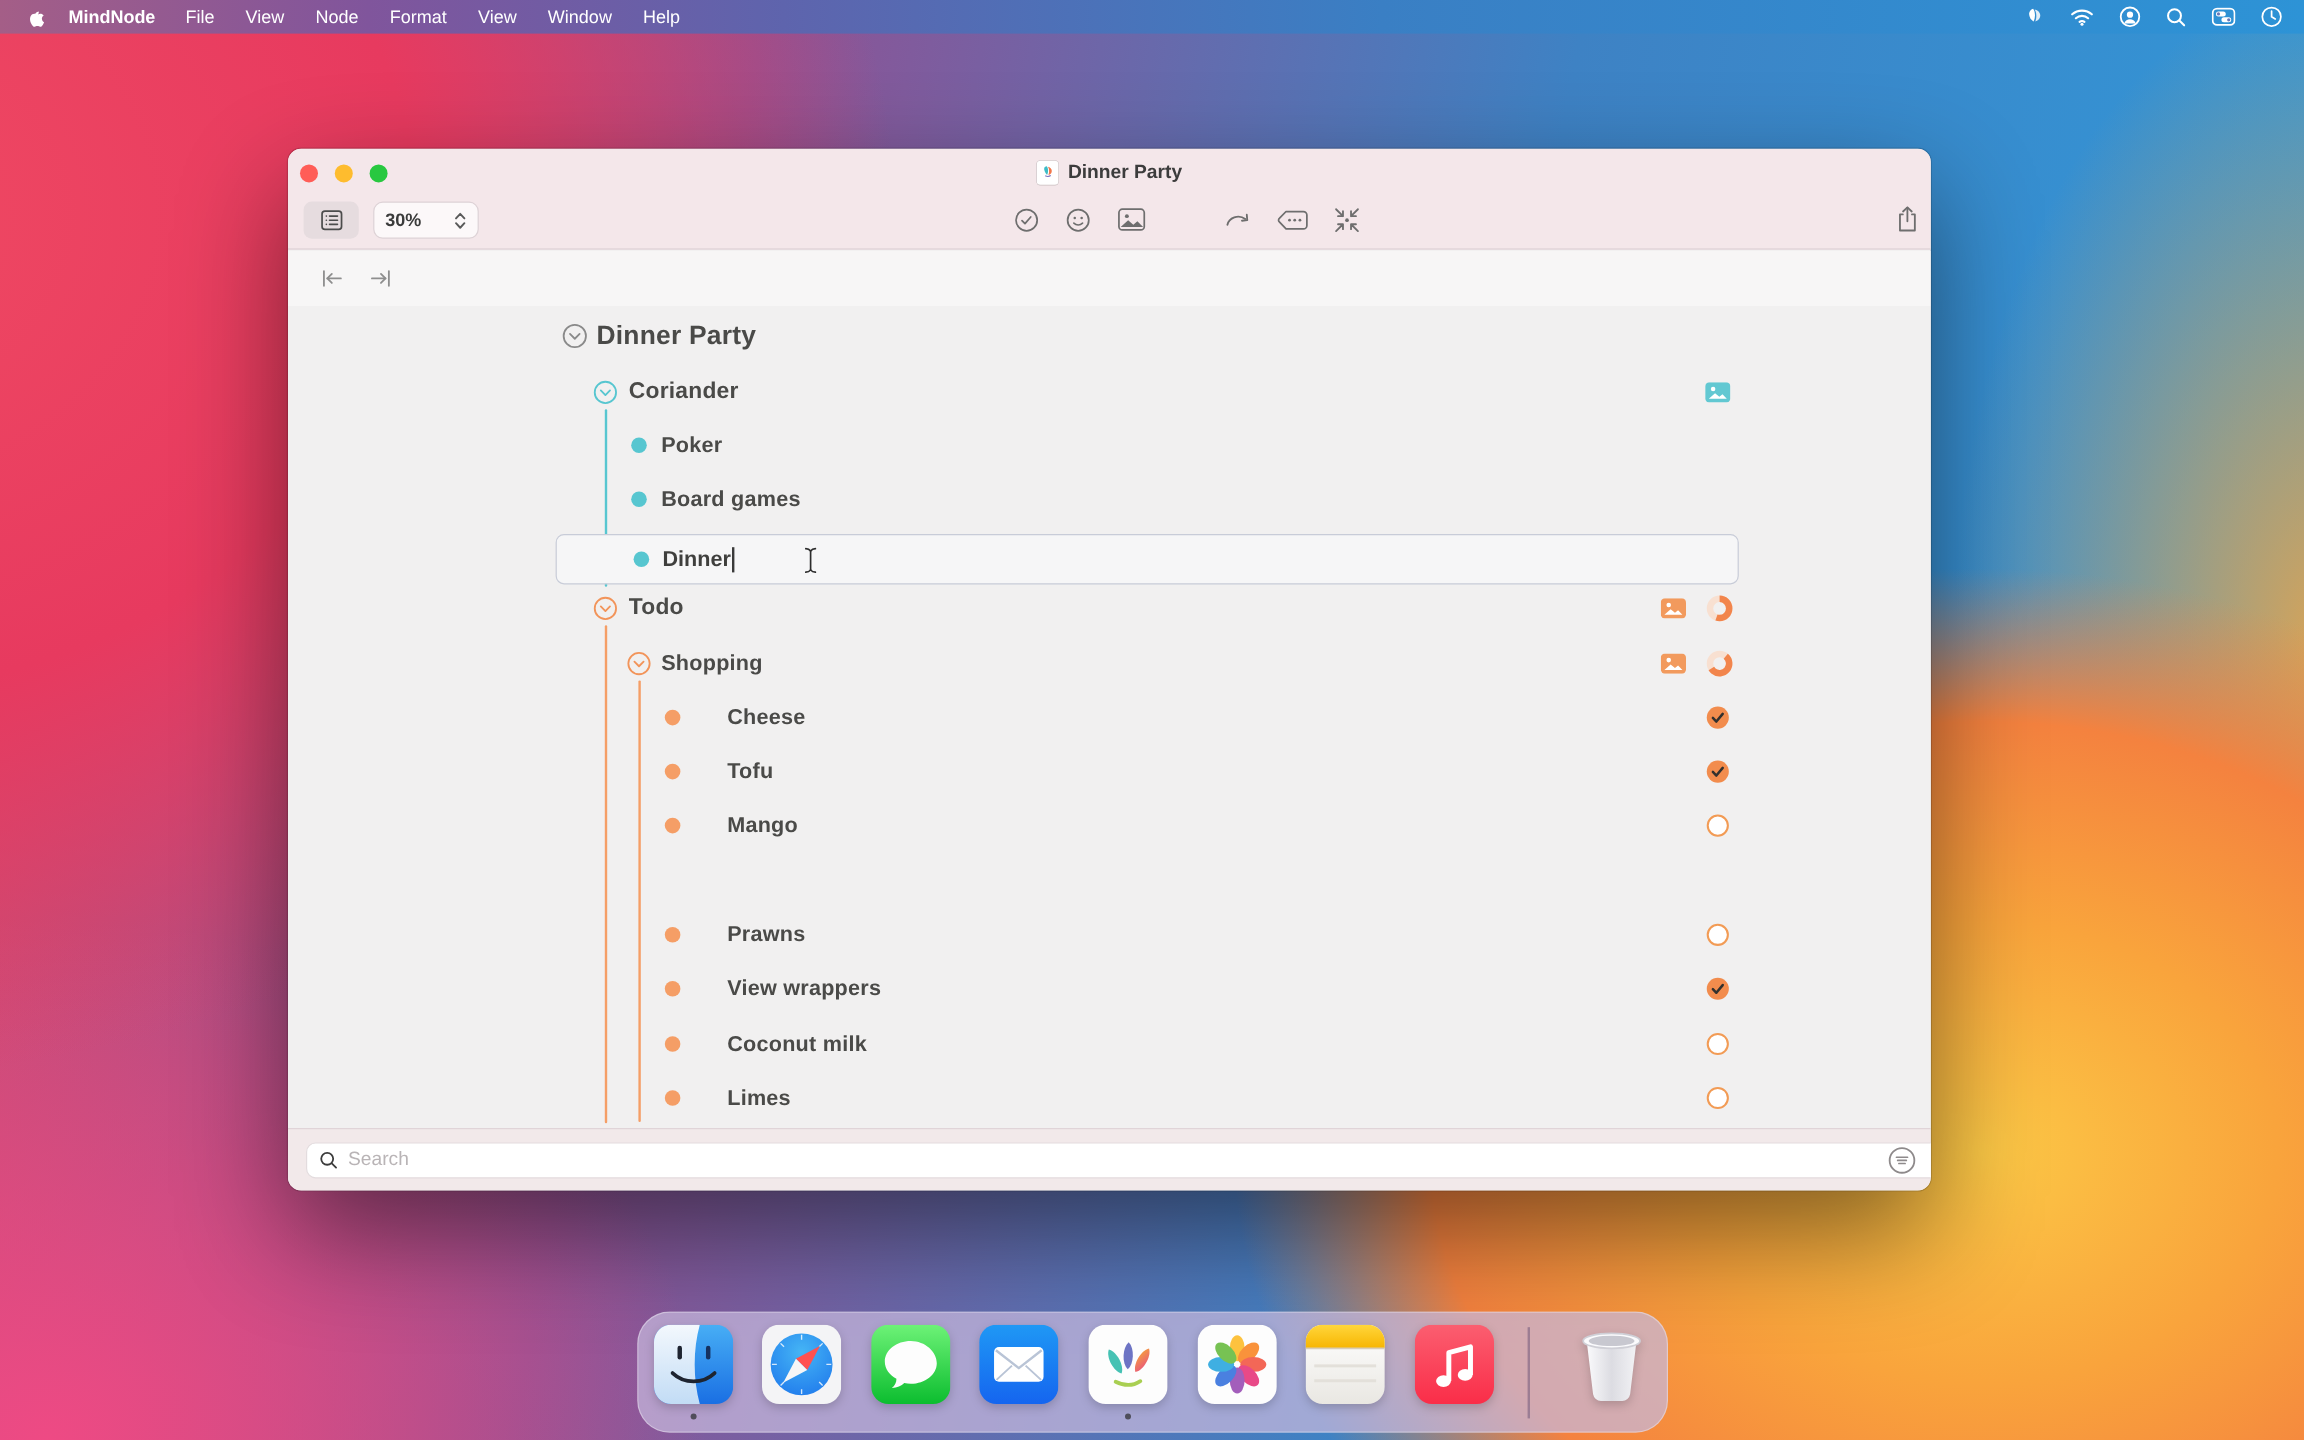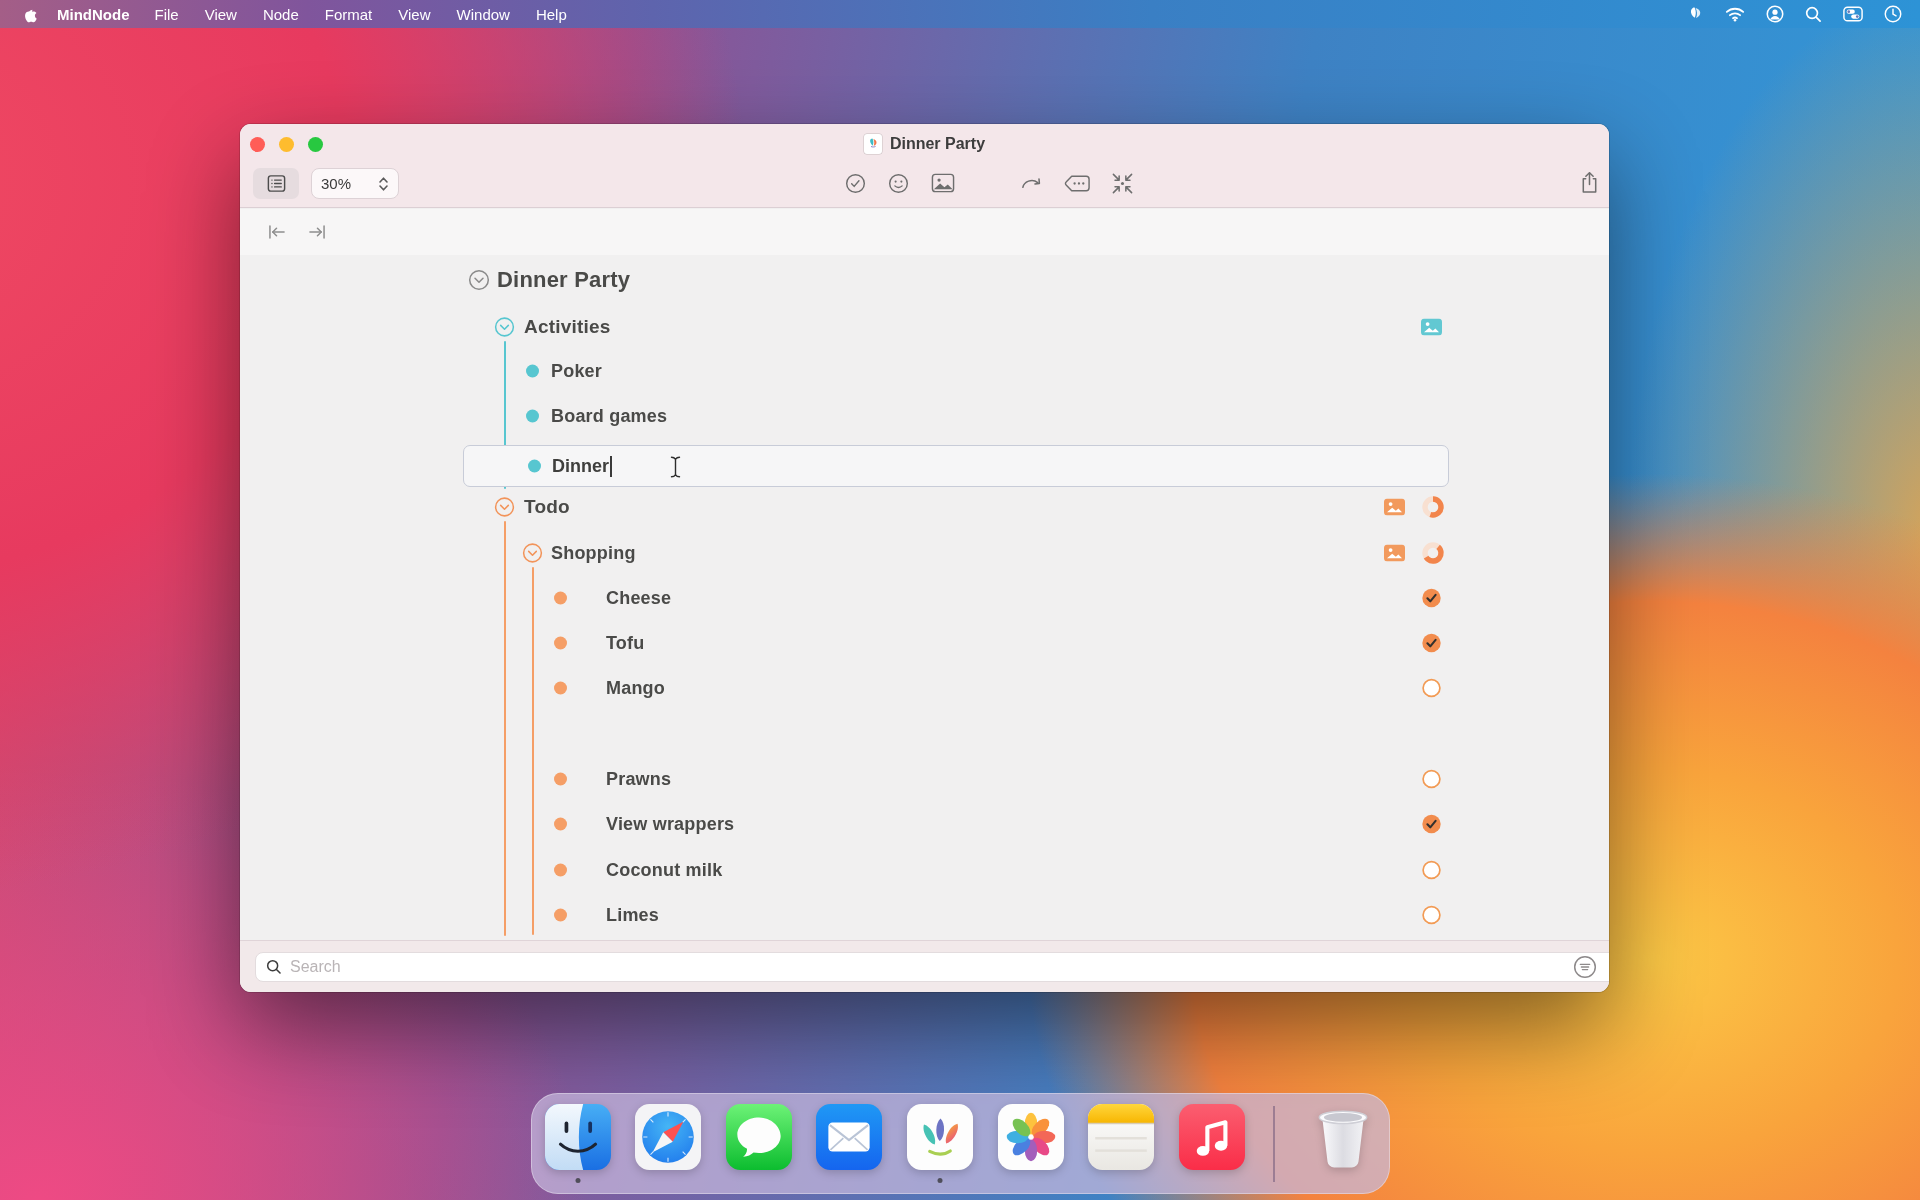--- a/index.html
+++ b/index.html
@@ -37,21 +37,21 @@
   .tl { width:15px; height:15px; border-radius:50%; }
   .tl.red{ background:#ff5d57; } .tl.yellow{ background:#febc2e; } .tl.green{ background:#28c840; }
   .titlewrap { position:absolute; top:8px; left:0; right:0; display:flex; justify-content:center; align-items:center; gap:8px; height:24px; }
   .doc-ico { width:18px; height:20px; background:#fff; border-radius:3px; box-shadow:0 0 0 .5px rgba(0,0,0,.18); position:relative; }
   .doc-ico svg { position:absolute; left:2px; top:3px; }
   .wtitle { font-size:16px; font-weight:700; color:#3c3c3c; }
   .toolbar { position:absolute; top:36px; left:0; right:0; height:48px; }
   .tb-btn { position:absolute; top:8px; display:flex; align-items:center; justify-content:center; }
   .outline-btn { left:13px; width:46px; height:31px; background:#e6dcdf; border-radius:7px; }
   .zoom-stepper { left:71px; width:88px; height:31px; background:#fcf8f9; border:1px solid #ddd2d6; border-radius:8px;
-                  display:flex; align-items:center; justify-content:space-between; padding:0 9px; }
+                  display:flex; align-items:center; justify-content:space-between; padding:0 9px;font-weight:bold; }
   .zoom-stepper .zval { font-size:15px; color:#3b3b3b; }
   .cicon { position:absolute; top:9px; width:28px; height:28px; display:flex; align-items:center; justify-content:center; }
   
   .navrow { position:absolute; top:85px; left:0; right:0; height:46px; background:#f7f6f6; }
   .navrow .nbtn { position:absolute; top:10px; width:26px; height:26px; display:flex; align-items:center; justify-content:center; }
   
   .content { position:absolute; top:131px; left:0; right:0; bottom:52px; background:#f1f0f0; overflow:hidden; }
   .vline { position:absolute; width:2px; border-radius:1px; }
   .vline.teal { background:#57c6d0; }
   .vline.orange { background:#f59e66; }
@@ -313,21 +313,21 @@
       <span class="lbl root t-l0">Dinner Party</span>
     </div>
 
     <div class="row" style="top:54px">
       <span class="marker m-l1">
           <svg width="21" height="21" viewBox="0 0 22 22">
             <circle cx="11" cy="11" r="9.3" stroke="#57c6d0" stroke-width="1.6" fill="#f1f0f0"></circle>
             <path d="M7 9.3l4 4 4-4" stroke="#57c6d0" stroke-width="1.6" fill="none" stroke-linecap="round" stroke-linejoin="round"></path>
           </svg>
         </span>
-      <span class="lbl l1 t-l1">Activities</span>
+      <span class="lbl l1 t-l1">Coriander</span>
       <span class="ric col-main">
           <svg width="21" height="17" viewBox="0 0 21 17">
             <rect width="21" height="17" rx="3.5" fill="#62c8d2"></rect>
             <circle cx="6.6" cy="5.6" r="1.9" fill="#fff"></circle>
             <path d="M3 13.8l5.2-4.6 3.6 3 2.6-2.2 3.6 3.8z" fill="#fff"></path>
           </svg>
         </span>
     </div>
 
     <div class="row" style="top:98px">

